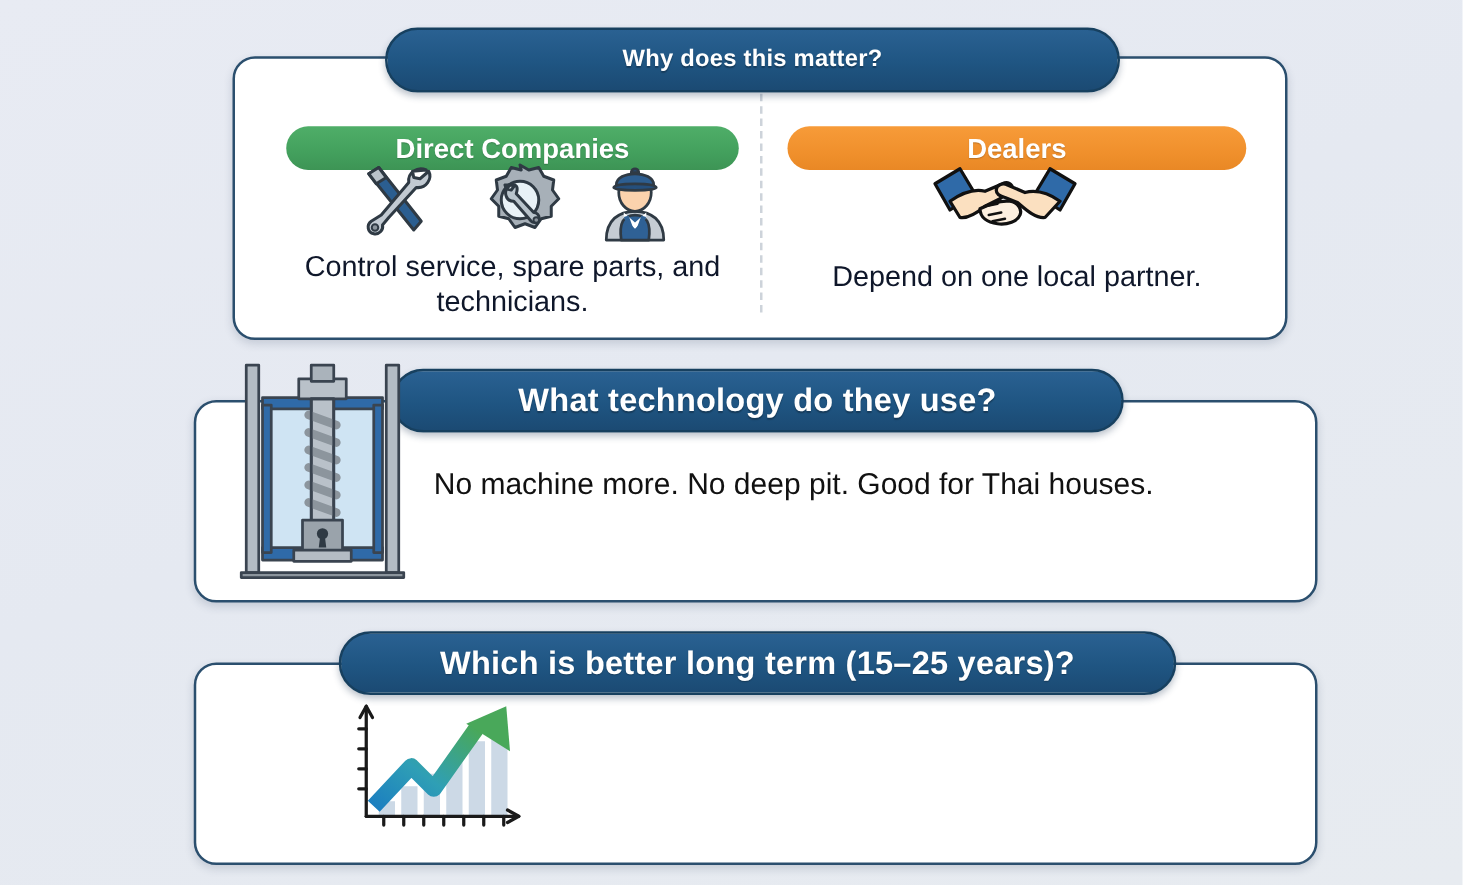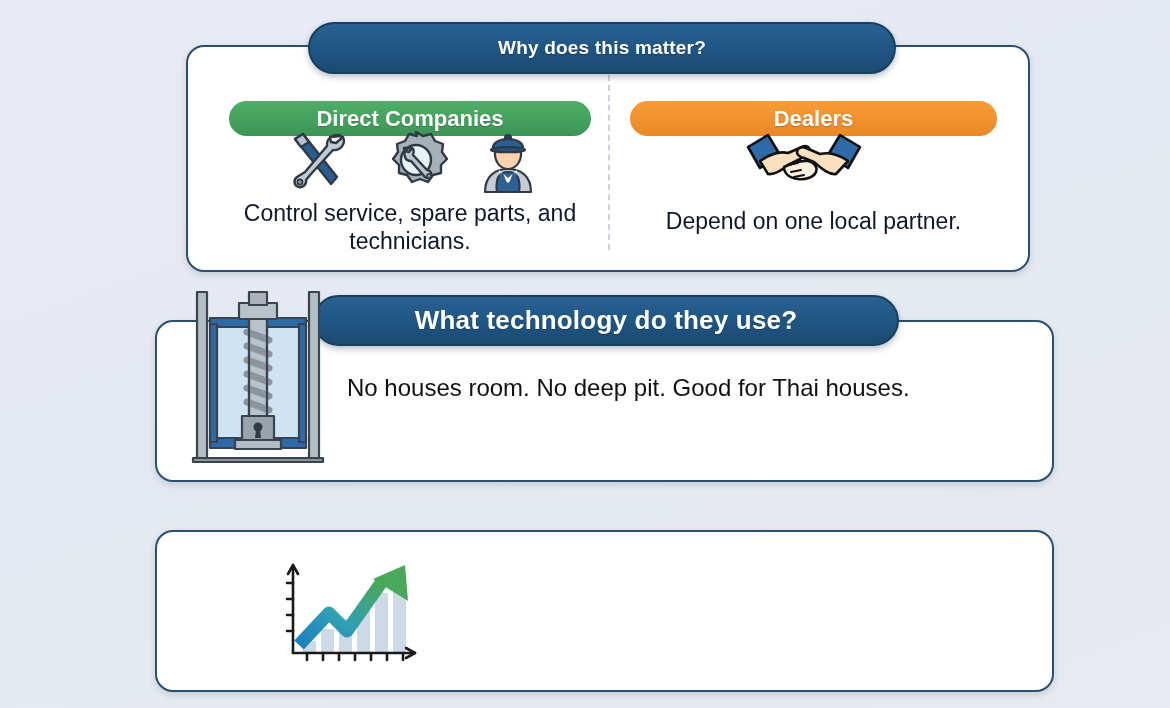--- a/index.html
+++ b/index.html
@@ -190,25 +190,26 @@
         <circle cx="75" cy="139" r="4.5" fill="#2f3a44" stroke="none"></circle>
         <path d="M73 142 L77 142 L78 150 L72 150 Z" fill="#2f3a44" stroke="none"></path>
         <rect x="52" y="152" width="46" height="9" fill="#b4bcc4"></rect>
 
         <rect x="10" y="170" width="130" height="4" fill="#8c959d"></rect>
       </g>
     </svg>
   </div>
 
   <div class="lead" id="lead2">
-    <div class="l2">No houses room. No deep pit. Good for Thai houses.</div>
+    <div class="l2">No machine more. No deep pit. Good for Thai houses.</div>
   </div>
 
   <div class="card" id="card3"></div>
 
+  <div class="pill" id="pill3">Which is better long term (15–25 years)?</div>
 
   <div id="icon-growth">
     <svg class="ico" width="150" height="115" viewBox="0 0 150 115">
       <defs>
         <linearGradient id="arrowGrad" x1="0" y1="1" x2="1" y2="0">
           <stop offset="0%" stop-color="#1c7fc0"></stop>
           <stop offset="45%" stop-color="#2f9fb5"></stop>
           <stop offset="100%" stop-color="#49a85a"></stop>
         </linearGradient>
       </defs>

